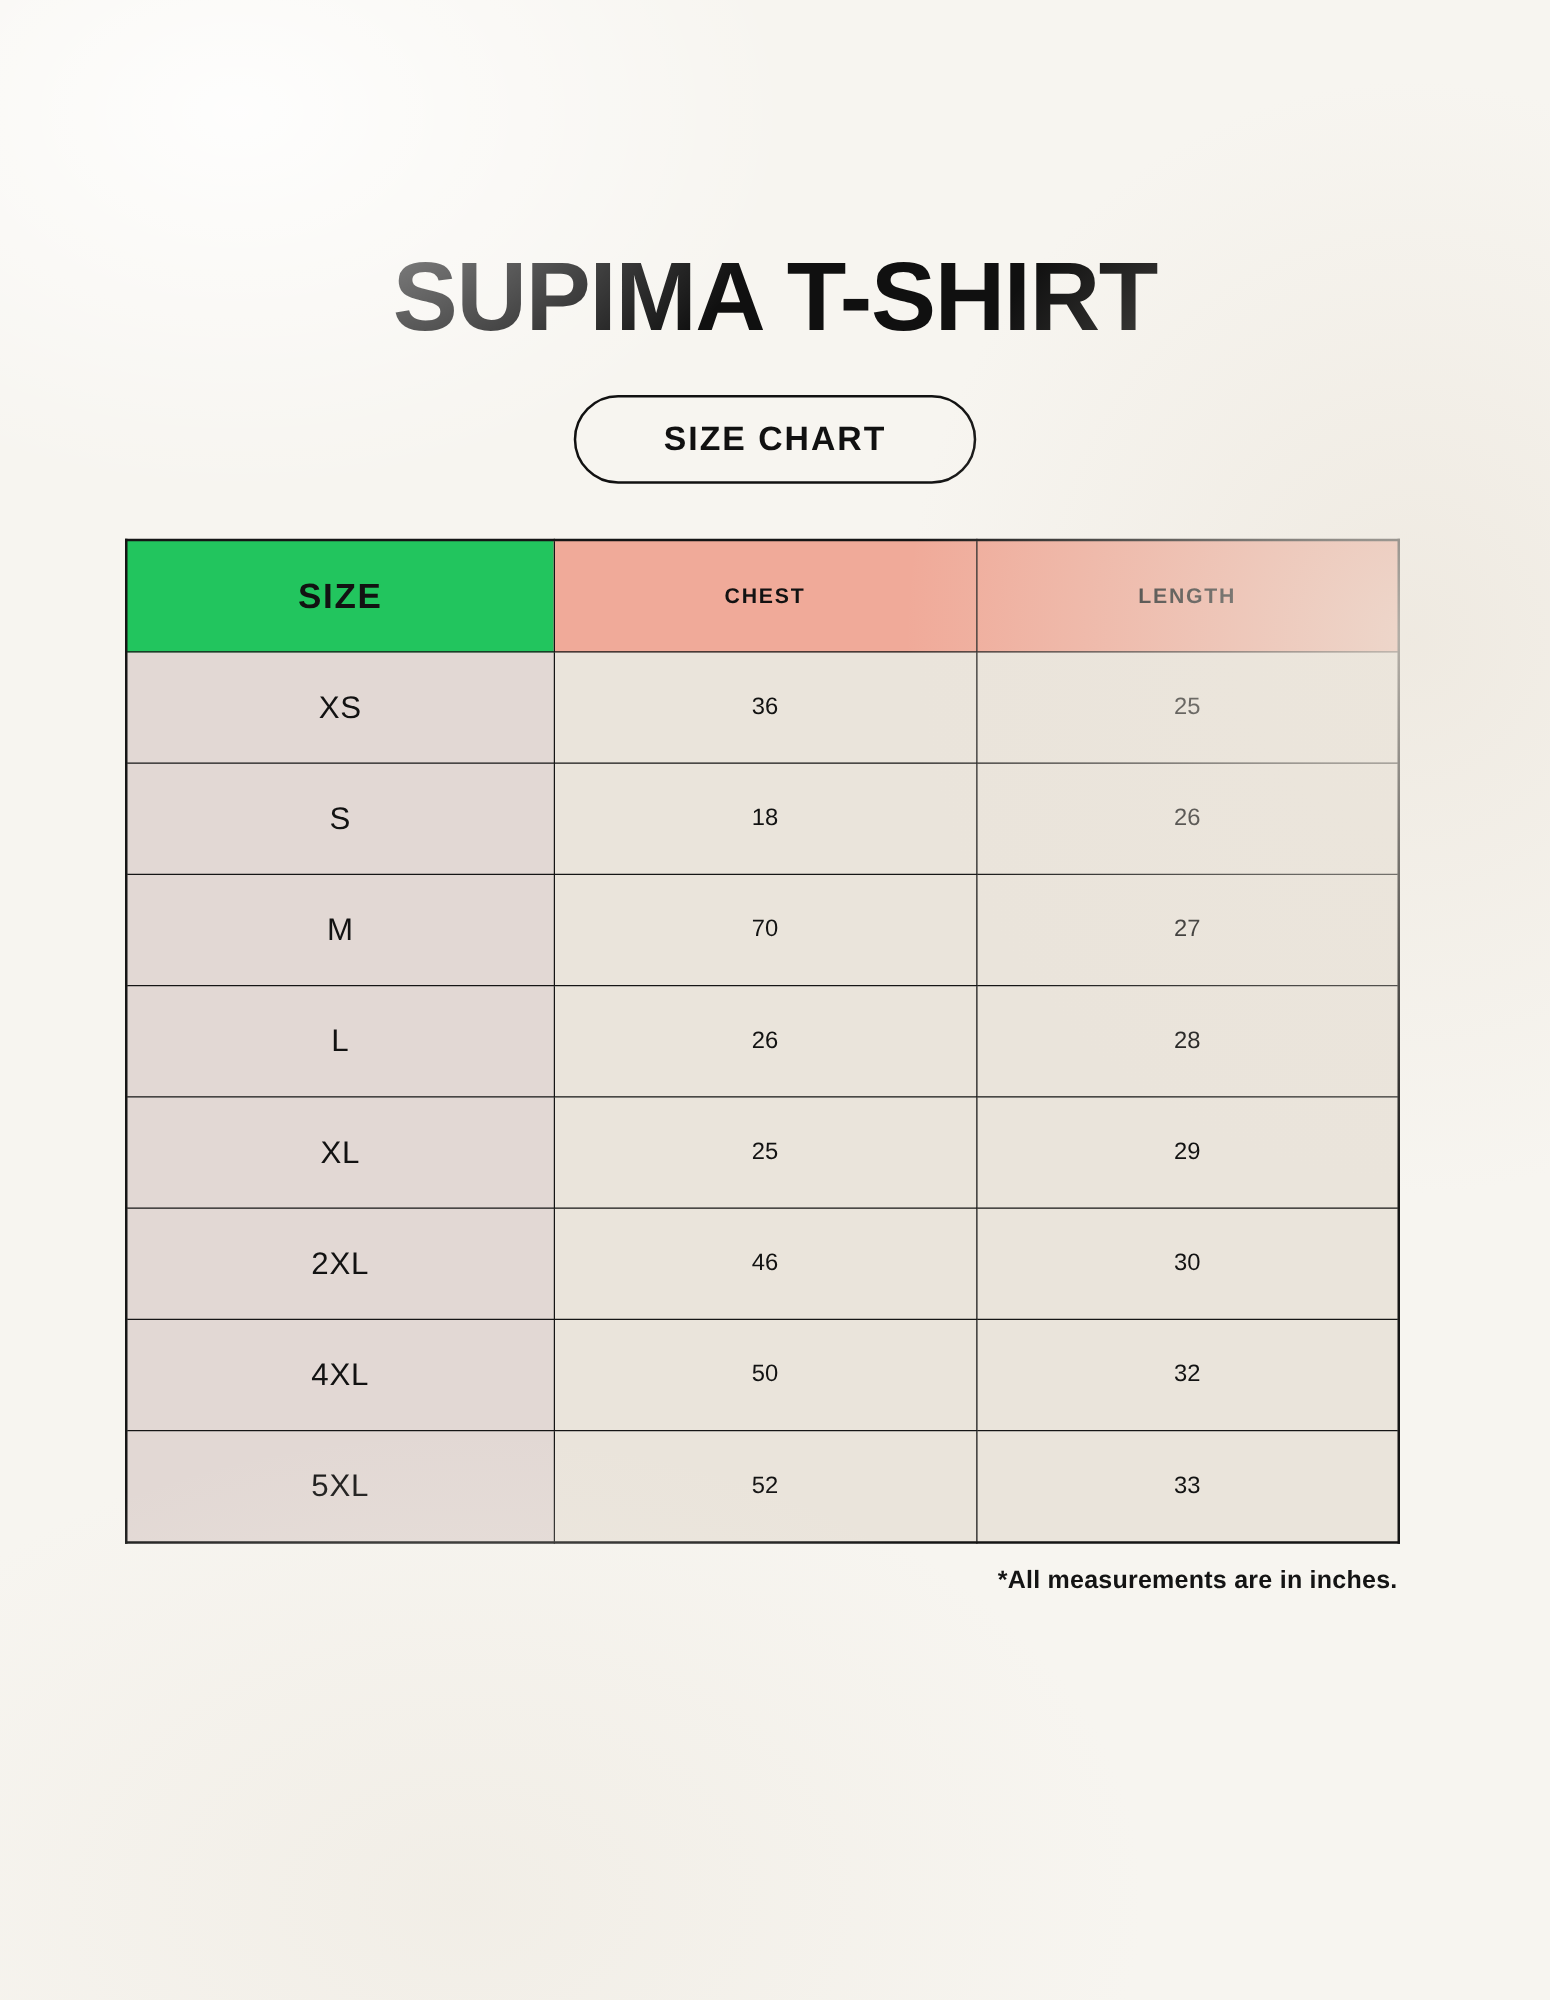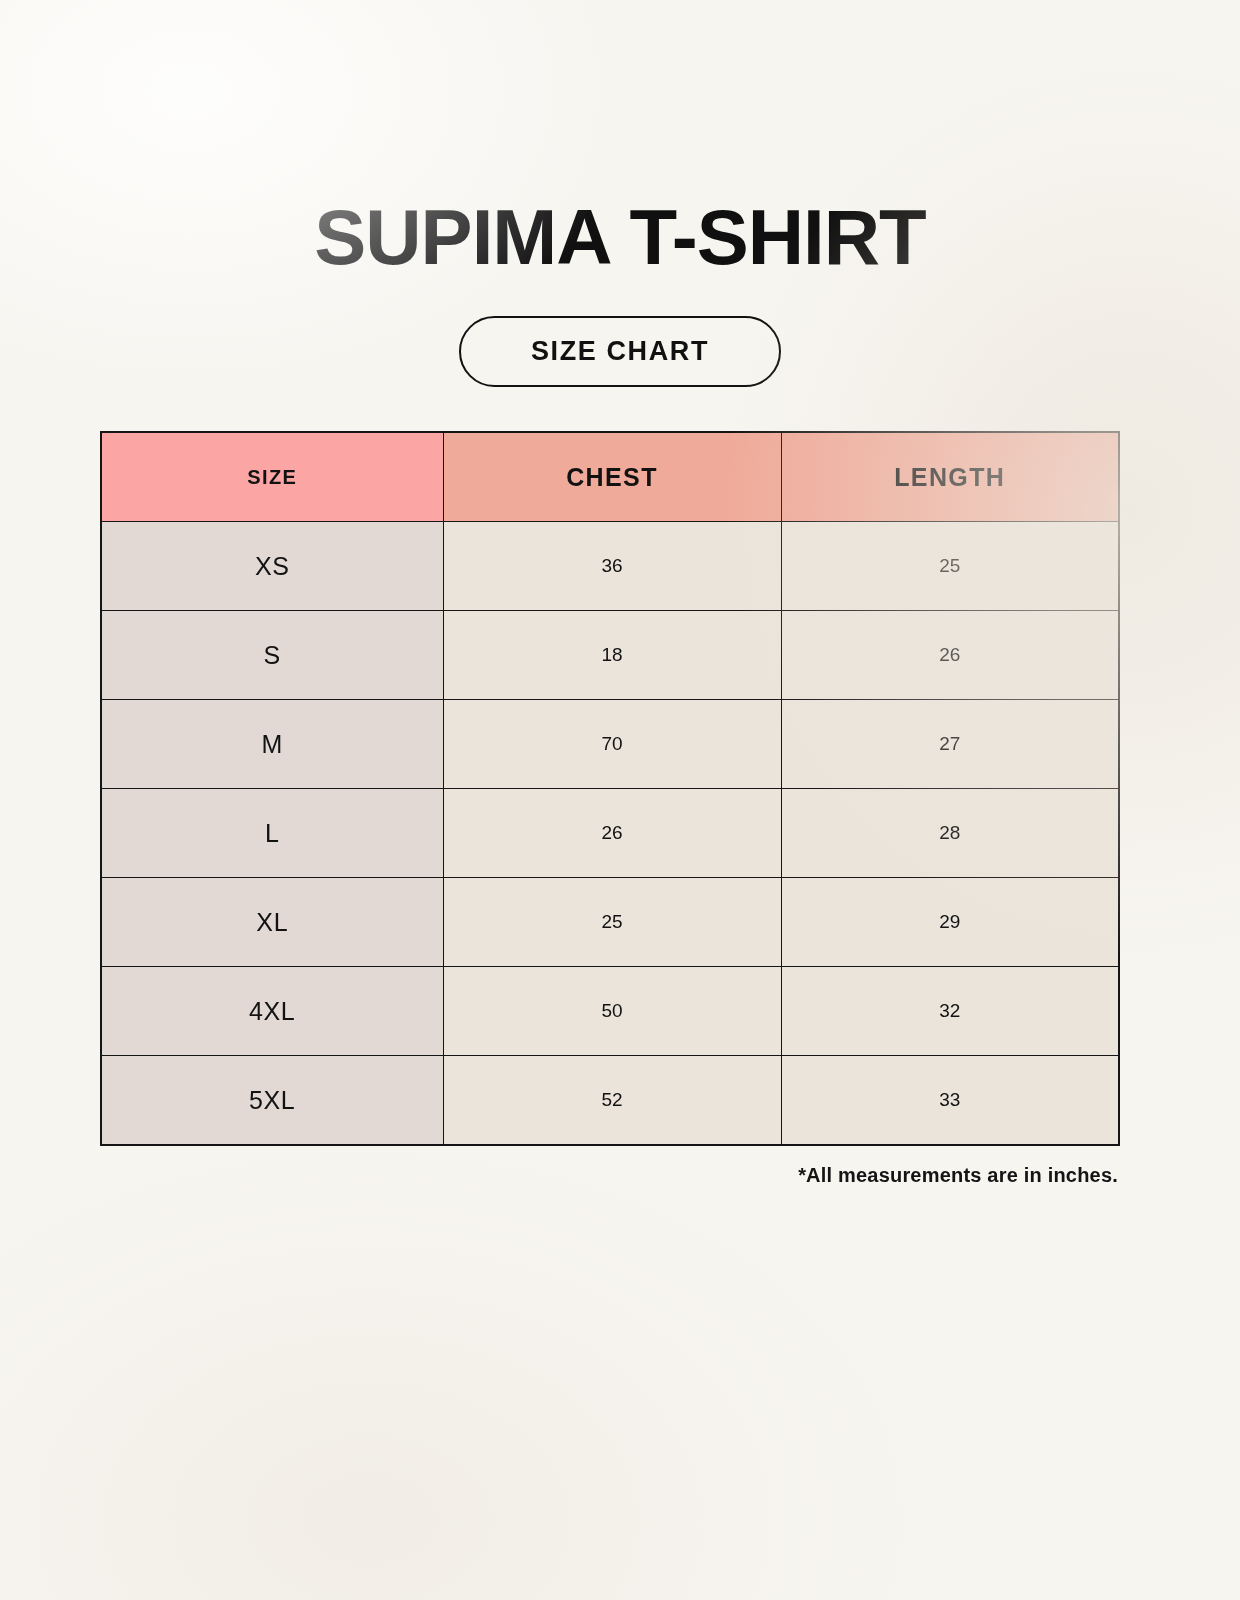--- a/index.html
+++ b/index.html
@@ -87,28 +87,28 @@
     border: 1.5px solid #151515;
     text-align: center;
     height: 86px;
     vertical-align: middle;
   }
   col.col-size { width: 342px; }
   col.col-chest { width: 338px; }
   col.col-length { width: 338px; }
 
   th.hd-size {
-    background: #fca5a5;
-    font-size: 20px;
+    background: #22c55e;
+    font-size: 28px;
     font-weight: 700;
     letter-spacing: 1.4px;
   }
   th.hd-chest, th.hd-length {
     background: #f0aa99;
-    font-size: 25px;
+    font-size: 17px;
     font-weight: 700;
     letter-spacing: 1.4px;
   }
   td.cell-size {
     background: #e2d8d4;
     font-size: 25px;
     font-weight: 400;
     letter-spacing: 0.6px;
   }
   td.cell-val {
@@ -173,20 +173,25 @@
         <td class="cell-size">L</td>
         <td class="cell-val">26</td>
         <td class="cell-val">28</td>
       </tr>
       <tr>
         <td class="cell-size">XL</td>
         <td class="cell-val">25</td>
         <td class="cell-val">29</td>
       </tr>
       <tr>
+        <td class="cell-size">2XL</td>
+        <td class="cell-val">46</td>
+        <td class="cell-val">30</td>
+      </tr>
+      <tr>
         <td class="cell-size">4XL</td>
         <td class="cell-val">50</td>
         <td class="cell-val">32</td>
       </tr>
       <tr>
         <td class="cell-size">5XL</td>
         <td class="cell-val">52</td>
         <td class="cell-val">33</td>
       </tr>
     </tbody>

